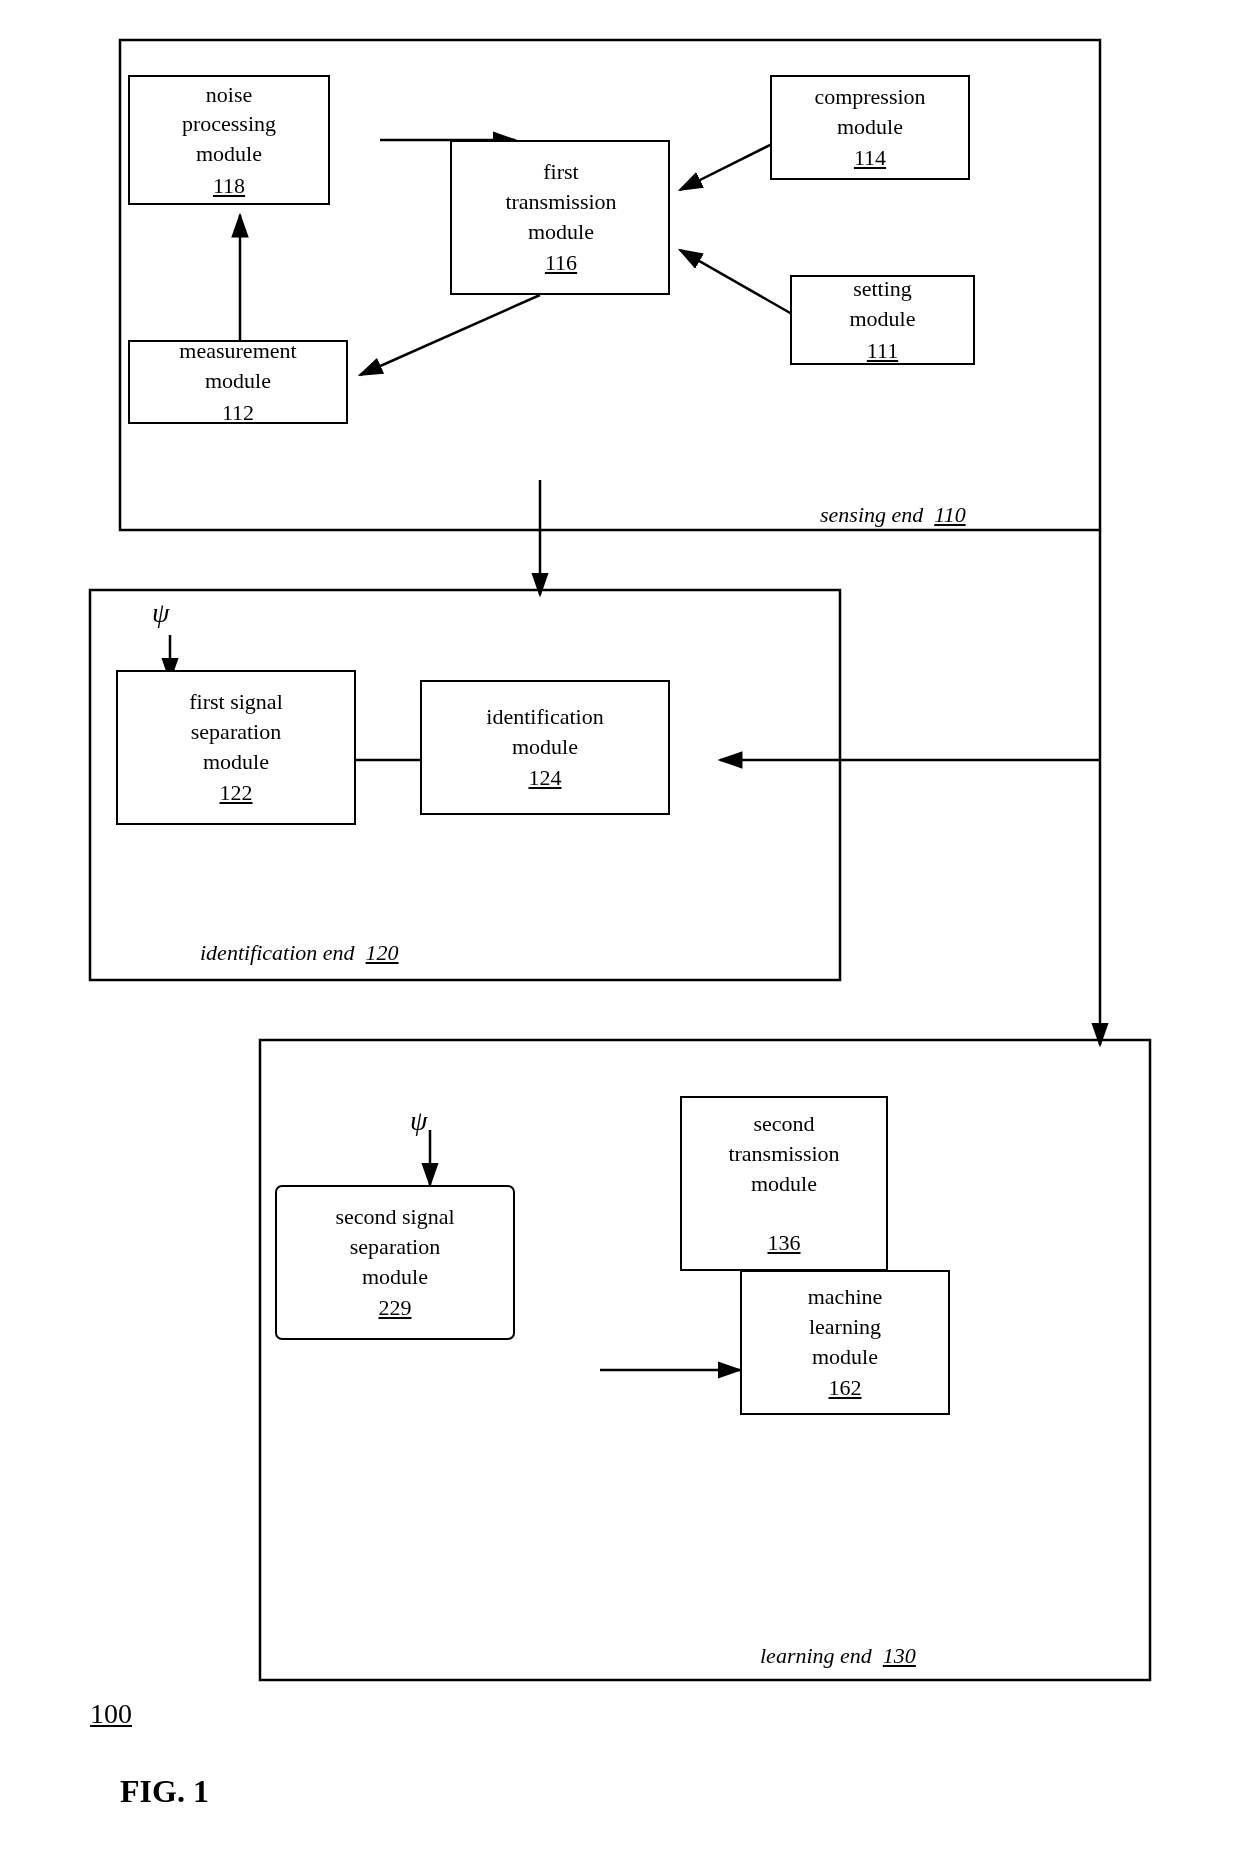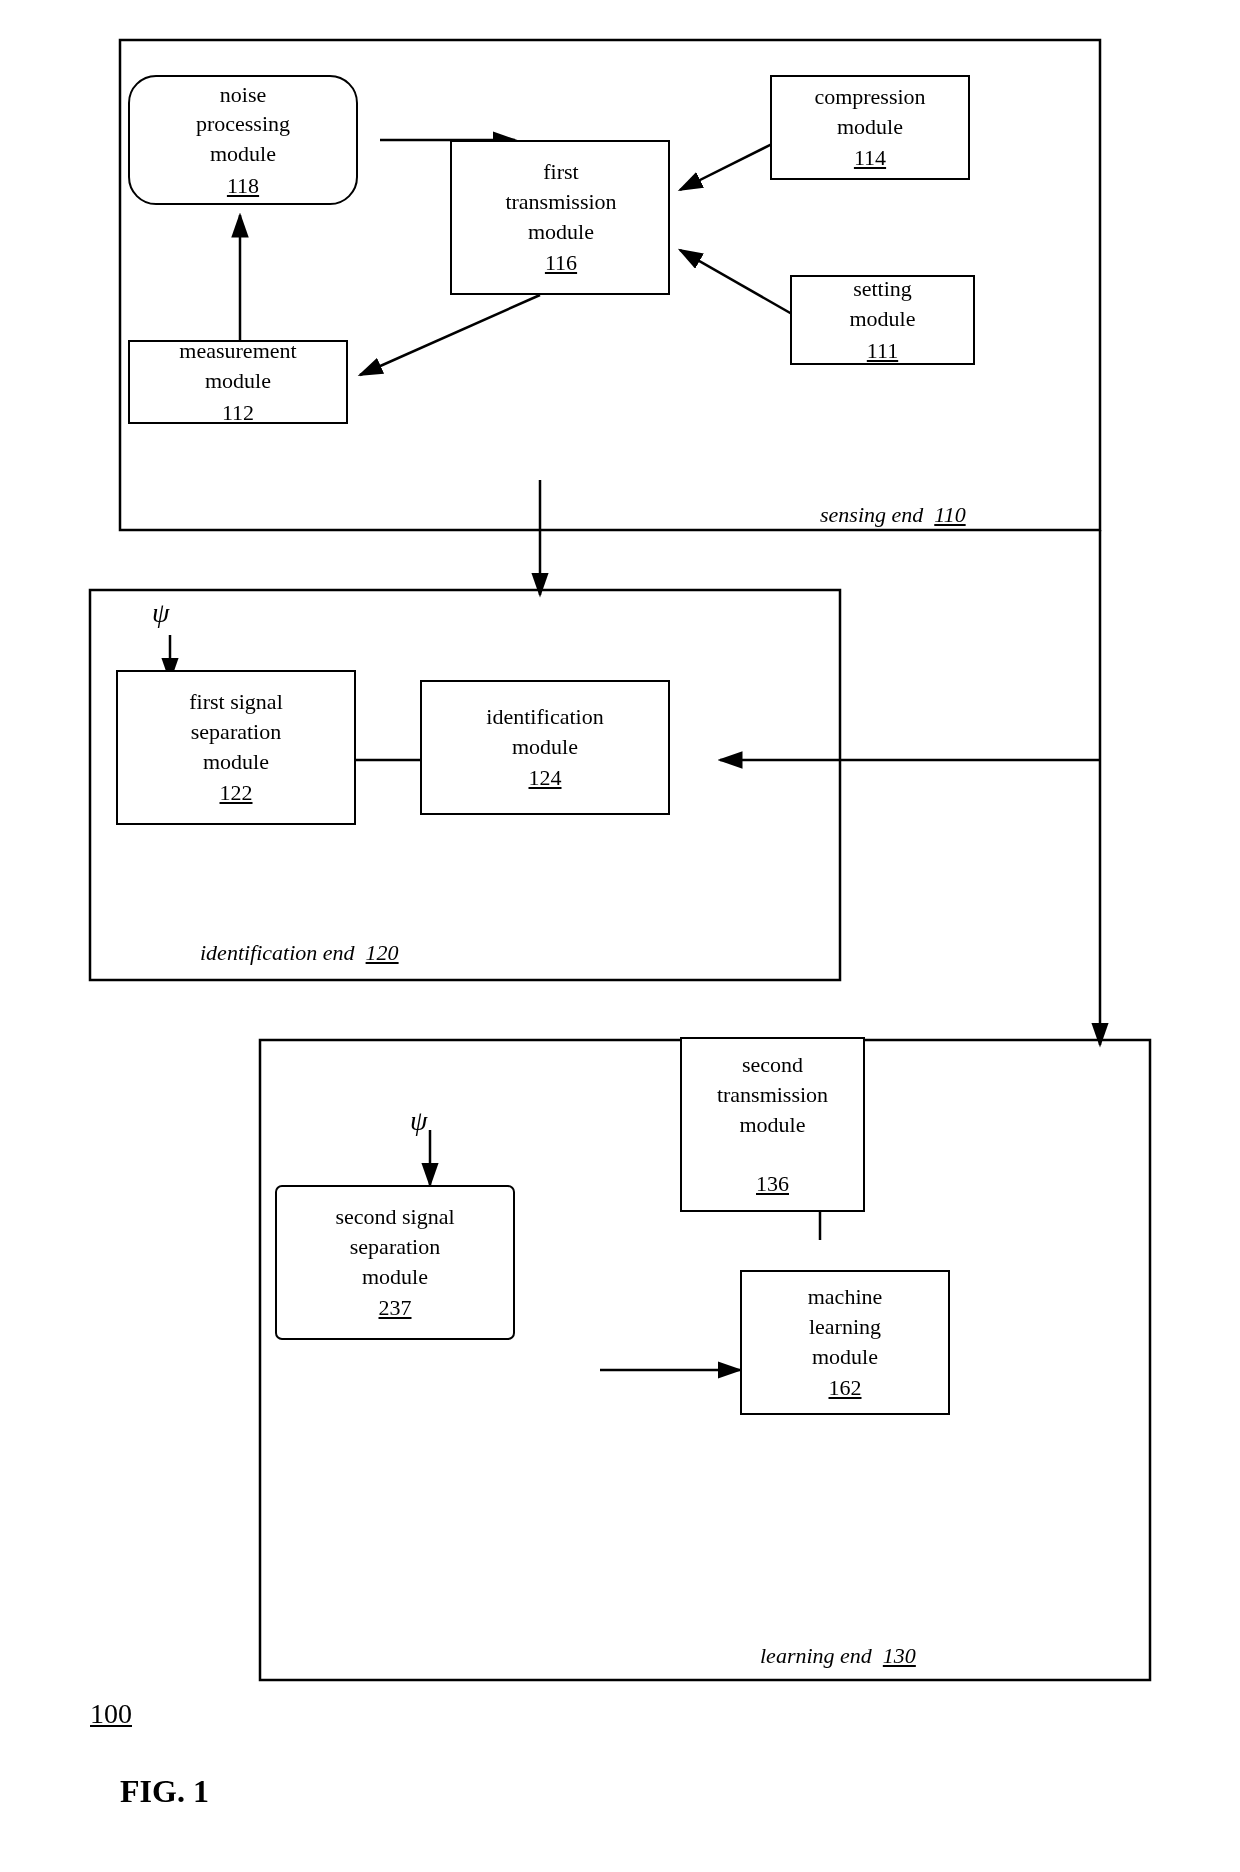--- a/index.html
+++ b/index.html
@@ -127,21 +127,21 @@
     <line x1="540" y1="1350" x2="680" y2="1350" stroke="#000" stroke-width="2.5" marker-end="url(#arrowhead)"></line>
 
     <line x1="760" y1="1220" x2="760" y2="1145" stroke="#000" stroke-width="2.5" marker-end="url(#arrowhead)"></line>
 
   </svg>
 
   <div class="region-label" style="top: 482px; left: 760px;">
     sensing end &nbsp;<span class="region-num">110</span>
   </div>
 
-  <div class="module-box" style="top: 55px; left: 68px; width: 230px; height: 130px; border-radius: 28px;">
+  <div class="module-box" style="top: 55px; left: 68px; width: 202px; height: 130px;">
     <span>noise<br>processing<br>module</span>
     <span class="num">118</span>
   </div>
 
   <div class="module-box" style="top: 55px; left: 710px; width: 200px; height: 105px;">
     <span>compression<br>module</span>
     <span class="num">114</span>
   </div>
 
   <div class="module-box" style="top: 120px; left: 390px; width: 220px; height: 155px; padding-left: 12px;">
@@ -172,30 +172,30 @@
 
   <div class="module-box" style="top: 660px; left: 360px; width: 250px; height: 135px;">
     <span>identification<br>module</span>
     <span class="num">124</span>
   </div>
 
   <div class="region-label" style="top: 1623px; left: 700px;">
     learning end &nbsp;<span class="region-num">130</span>
   </div>
 
-  <div class="module-box" style="top: 1017px; left: 620px; width: 185px; height: 175px; gap: 28px;">
+  <div class="module-box" style="top: 1076px; left: 620px; width: 208px; height: 175px; gap: 28px;">
     <span>second<br>transmission<br>module</span>
     <span class="num">136</span>
   </div>
 
   <div class="psi-label" style="top: 1085px; left: 350px; font-size: 28px;">ψ</div>
 
   <div class="module-box" style="top: 1165px; left: 215px; width: 240px; height: 155px; border-radius: 7px;">
     <span>second signal<br>separation<br>module</span>
-    <span class="num">237</span>
+    <span class="num">229</span>
   </div>
 
   <div class="module-box" style="top: 1250px; left: 680px; width: 210px; height: 145px;">
     <span>machine<br>learning<br>module</span>
     <span class="num">162</span>
   </div>
 
   <div class="fig-num" style="bottom: 110px; left: 10px;">
     <span style="text-decoration: underline; margin-left: 20px;">100</span>
   </div>

